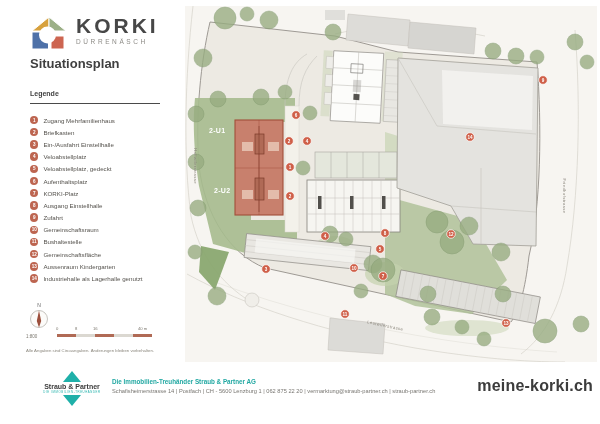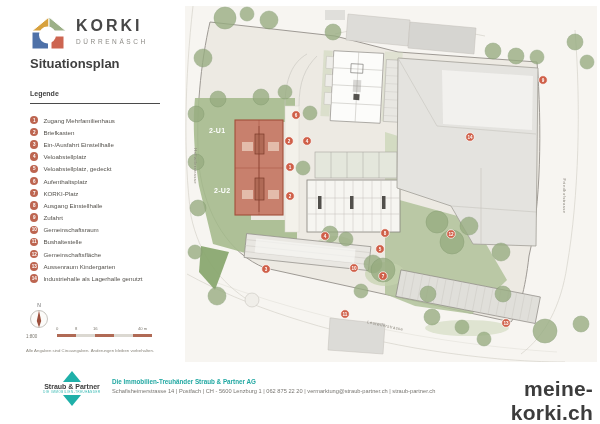--- a/index.html
+++ b/index.html
@@ -2,21 +2,21 @@
 <html><head>
 <meta charset="utf-8">
 <style>
   html,body{margin:0;padding:0;}
   body{width:600px;height:424px;background:#ffffff;position:relative;overflow:hidden;
        font-family:"Liberation Sans",sans-serif;color:#3f3f3f;}
   .abs{position:absolute;}
 
   
   .logo-row{left:30px;top:15px;display:flex;gap:8px;align-items:flex-start;}
-  .logo-title{font-size:16px;font-weight:bold;letter-spacing:3px;color:#474747;line-height:22px;}
+  .logo-title{font-size:21px;font-weight:bold;letter-spacing:3px;color:#474747;line-height:22px;}
   .logo-sub{font-size:6.5px;letter-spacing:2.6px;color:#8d8b86;margin-top:1px;}
   .page-title{left:30px;top:56px;font-size:13px;font-weight:bold;color:#3f3f3f;}
 
   
   .legend-title{left:30px;top:90px;font-size:7px;font-weight:bold;color:#3f3f3f;}
   .legend-rule{left:30px;top:103px;width:130px;border-top:1px solid #4a4a4a;height:0;}
   .legend-items{left:30px;top:114px;width:160px;}
   .li{display:flex;align-items:center;height:12.2px;}
   .badge{width:8.4px;height:8.4px;border-radius:50%;background:#bd6550;color:#fff;
          font-size:4.6px;font-weight:bold;display:flex;align-items:center;justify-content:center;flex:0 0 auto;}
@@ -32,21 +32,21 @@
   .note{left:26px;top:348px;font-size:4.3px;color:#8b877d;}
 
   
   .sp-logo{left:26px;top:371px;width:92px;display:flex;flex-direction:column;align-items:center;}
   .tri-up{width:0;height:0;border-left:9px solid transparent;border-right:9px solid transparent;border-bottom:11px solid #1fb0a9;}
   .tri-down{width:0;height:0;border-left:9px solid transparent;border-right:9px solid transparent;border-top:11px solid #1fb0a9;}
   .sp-name{font-size:7px;font-weight:bold;color:#3c3c3c;margin:1px 0 0 0;white-space:nowrap;}
   .sp-tag{font-size:2.8px;letter-spacing:.6px;color:#1fb0a9;margin:0 0 1px 0;}
   .ft-company{left:112px;top:378px;font-size:6.3px;font-weight:bold;color:#21a8a2;}
   .ft-address{left:112px;top:388px;font-size:5.7px;color:#787671;white-space:nowrap;}
-  .site-url{left:448px;top:377px;width:145px;text-align:right;font-size:21px;font-weight:bold;color:#3c3c3c;letter-spacing:.2px;}
+  .site-url{left:448px;top:377px;width:145px;text-align:right;font-size:16px;font-weight:bold;color:#3c3c3c;letter-spacing:.2px;}
 
   
   .street{font-size:4.2px;fill:#8b877d;letter-spacing:.4px;text-anchor:middle;}
   .blabel{font-size:7px;font-weight:bold;fill:#ffffff;letter-spacing:.3px;}
   .mnum{font-size:4.6px;font-weight:bold;fill:#ffffff;text-anchor:middle;}
   .marker{fill:#cf5f48;stroke:#ffffff;stroke-width:.7;}
   .tree{fill:#97ac80;opacity:.78;stroke:#7d946a;stroke-width:.5;}
   .thin{stroke:#c6c4be;stroke-width:.6;fill:none;}
 </style>
 </head>

